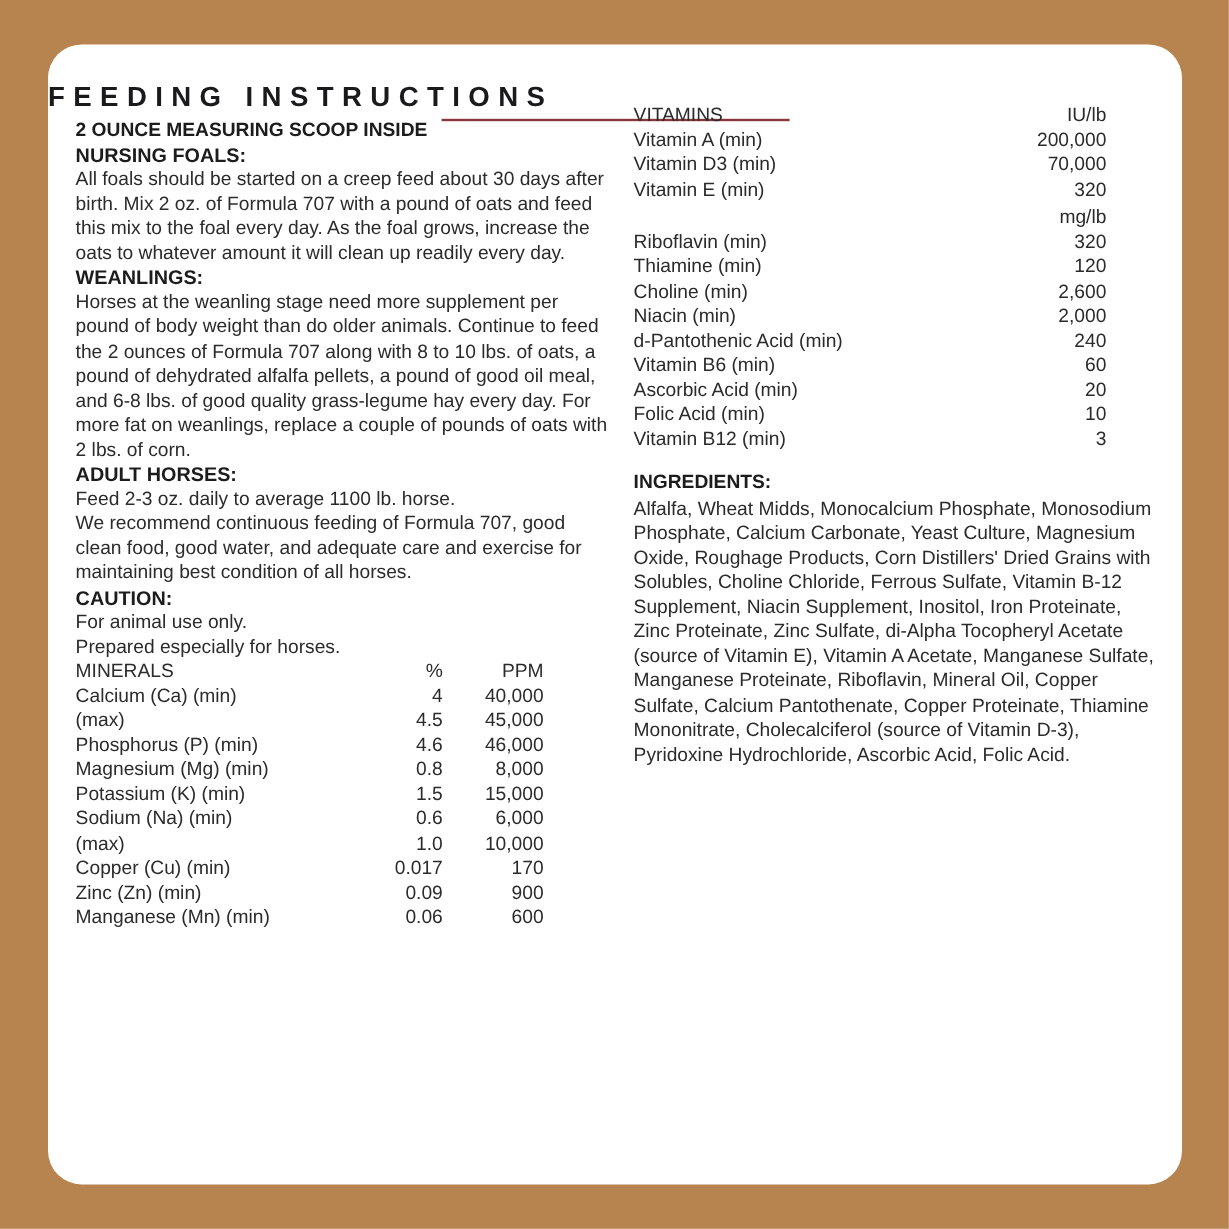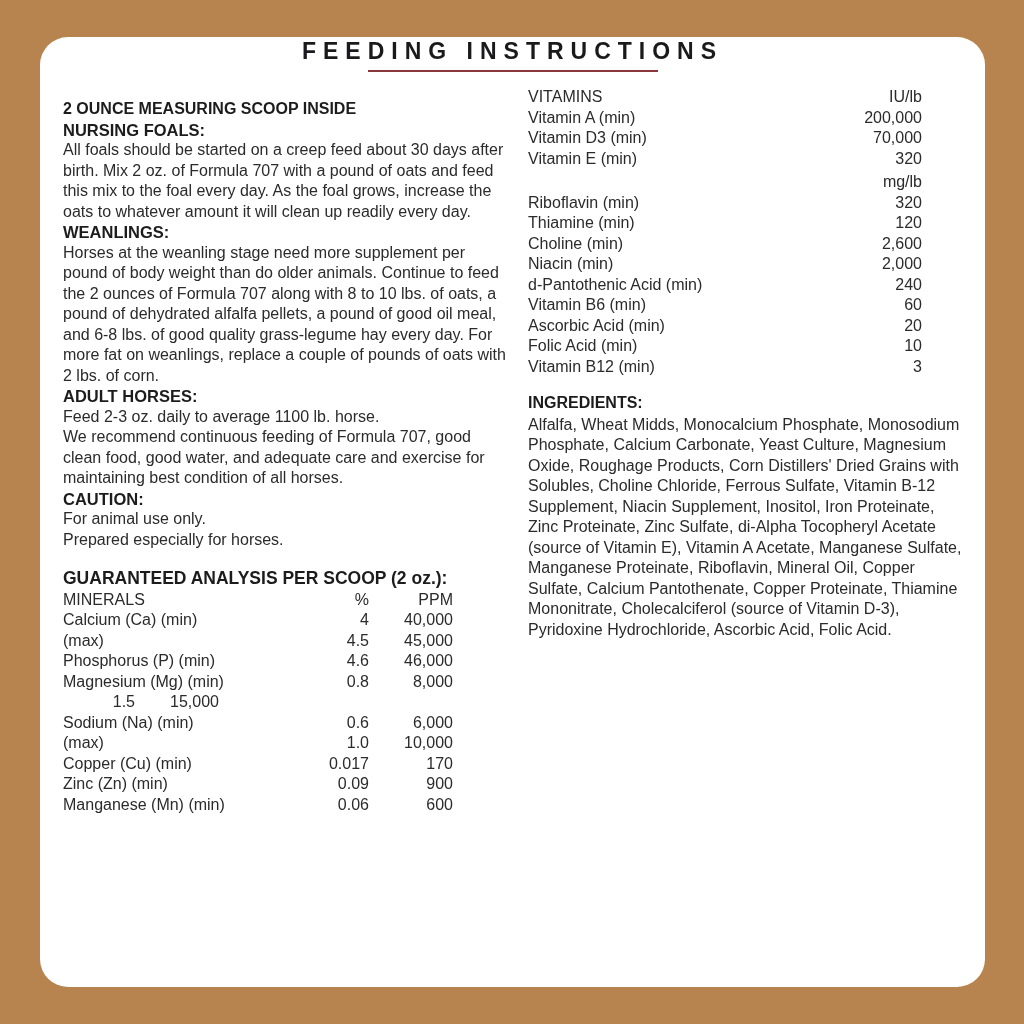--- a/index.html
+++ b/index.html
@@ -10,21 +10,21 @@
     position: relative;
     overflow: hidden;
   }
   .card {
     position: absolute;
     left: 40px; top: 37px;
     width: 945px; height: 950px;
     background: #ffffff;
     border-radius: 28px;
   }
-  .title-wrap { text-align: center; padding-top: 1px; }
+  .title-wrap { text-align: left; padding-top: 1px; margin-top: 29px; }
   .page-title {
     display: inline-block;
     font-size: 23px;
     font-weight: 800;
     letter-spacing: 7px;
     color: #1a1a1c;
     white-space: nowrap;
   }
   .title-underline {
     width: 290px; height: 2px;
@@ -88,21 +88,20 @@
     <div>
       <div class="sec-p">We recommend continuous feeding of Formula 707, good clean food, good water, and adequate care and exercise for maintaining best condition of all horses.</div>
     </div>
 
     <div>
       <div class="sec-h">CAUTION:</div>
       <div class="sec-p">For animal use only.
 Prepared especially for horses.</div>
     </div>
 
-    <div class="analysis-h">GUARANTEED ANALYSIS PER SCOOP (2 oz.):</div>
 
     <div class="min-table">
       <div class="min-row">
         <span class="min-name">MINERALS</span>
         <span class="min-pct">%</span>
         <span class="min-ppm">PPM</span>
       </div>
       <div class="min-row">
         <span class="min-name">Calcium (Ca) (min)</span>
         <span class="min-pct">4</span>
@@ -117,20 +116,21 @@
         <span class="min-name">Phosphorus (P) (min)</span>
         <span class="min-pct">4.6</span>
         <span class="min-ppm">46,000</span>
       </div>
       <div class="min-row">
         <span class="min-name">Magnesium (Mg) (min)</span>
         <span class="min-pct">0.8</span>
         <span class="min-ppm">8,000</span>
       </div>
       <div class="min-row">
+        <span class="min-name">Potassium (K) (min)</span>
         <span class="min-pct">1.5</span>
         <span class="min-ppm">15,000</span>
       </div>
       <div class="min-row">
         <span class="min-name">Sodium (Na) (min)</span>
         <span class="min-pct">0.6</span>
         <span class="min-ppm">6,000</span>
       </div>
       <div class="min-row">
         <span class="min-name">(max)</span>

